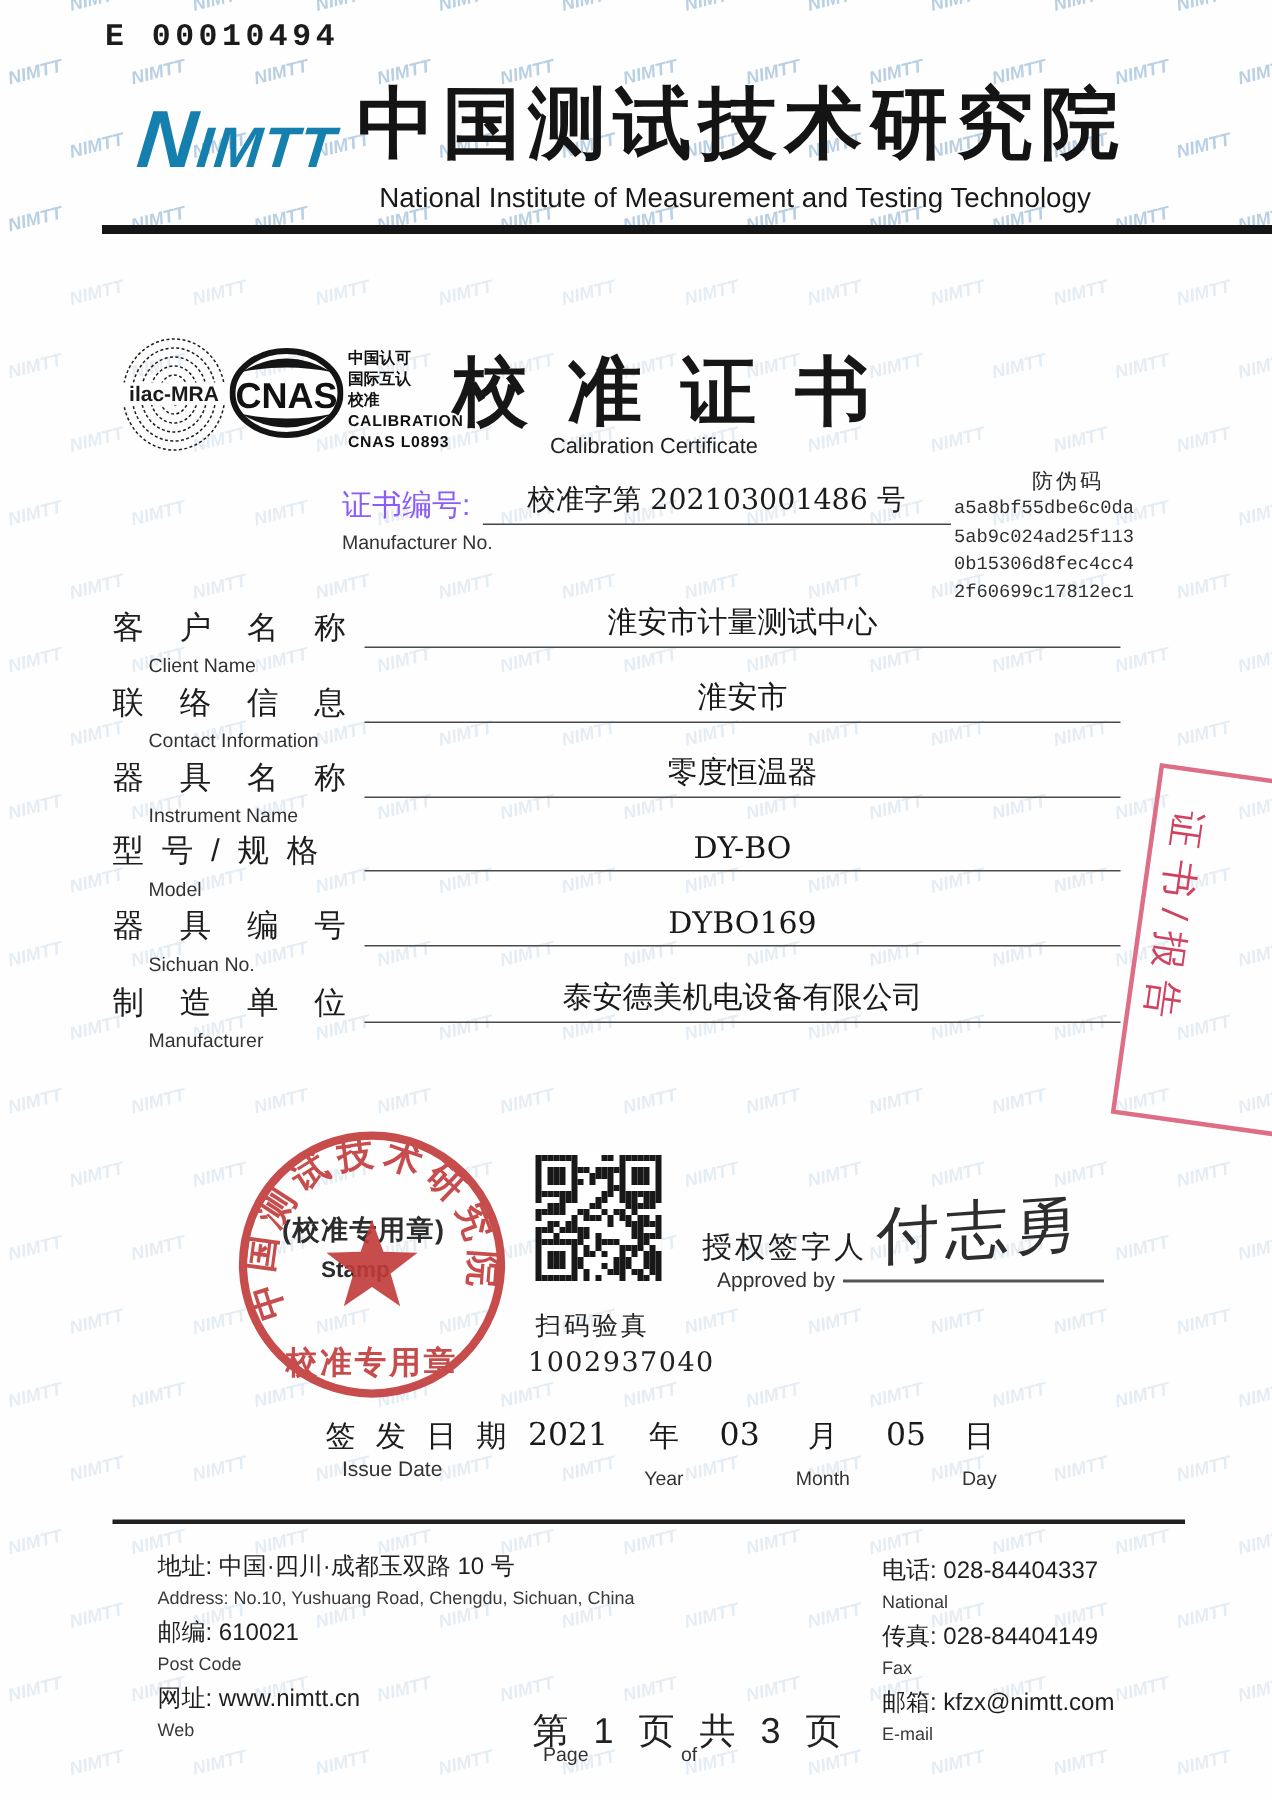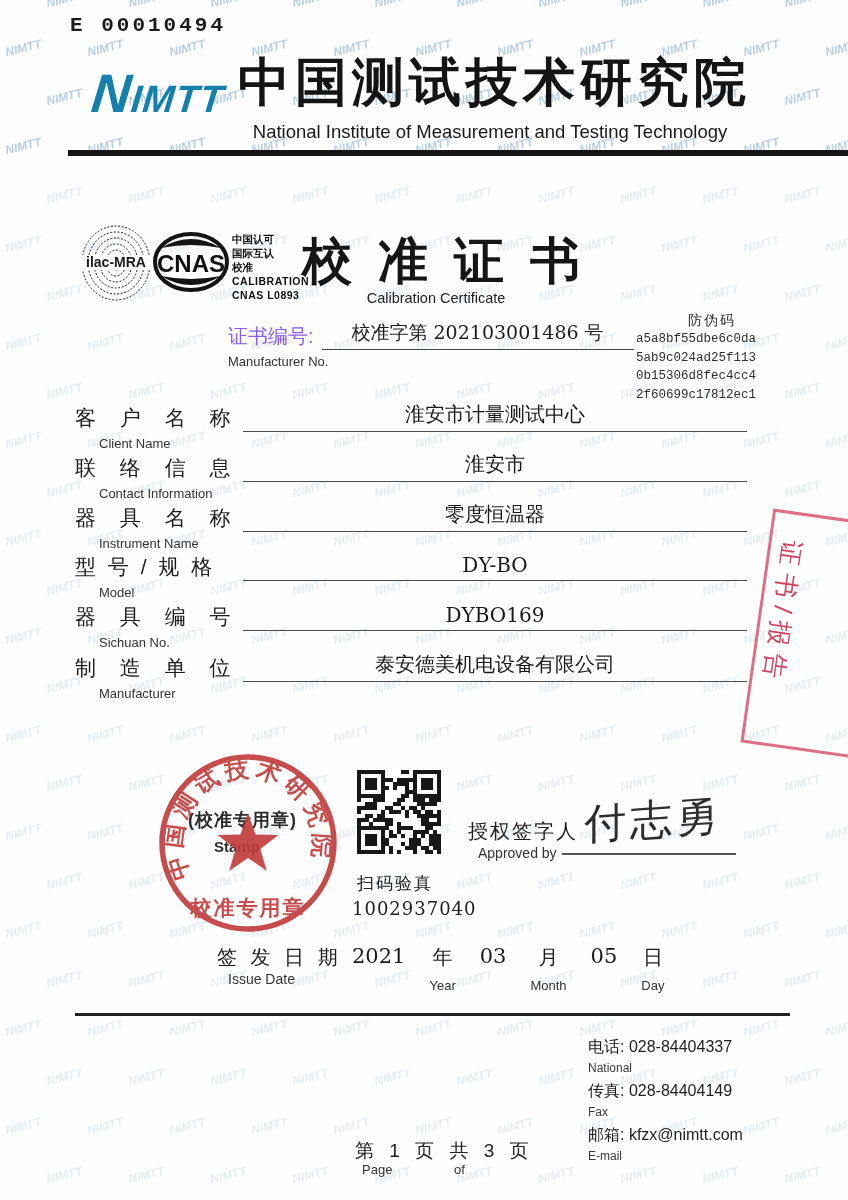--- a/index.html
+++ b/index.html
@@ -105,21 +105,21 @@
   .date-part { text-align:center; margin-right:24px; }
   .date-part .v { font-family:"DejaVu Serif","Liberation Serif",serif; font-size:21px; color:#1a1a1a; }
   .date-part .u { font-size:20px; color:#1a1a1a; }
   .date-part .s { font-size:13px; color:#333; margin-top:7px; }
 
   
   .footer-left { position:absolute; left:105px; top:1028px; }
   .footer-right { position:absolute; left:588px; top:1031px; }
   .f-cn { font-size:16px; color:#1f1f1f; margin-top:6px; white-space:nowrap; }
   .f-en { font-size:12px; color:#3a3a3a; margin-top:3px; white-space:nowrap; }
-  .pagination-cn { position:absolute; left:355px; top:1138px; font-size:19px; letter-spacing:5px; color:#222; }
+  .pagination-cn { position:absolute; left:355px; top:1138px; font-size:24px; letter-spacing:5px; color:#222; }
   .pagination-en { position:absolute; left:362px; top:1162px; font-size:13px; color:#333; }
   .pagination-en .of { margin-left:58px; }
 
   
   .edge-stamp {
     position:absolute; right:-88px; top:520px; width:180px; height:236px;
     border:3.5px solid #dd6e85; transform:rotate(8deg); z-index:3; background:rgba(255,255,255,0);
   }
   .edge-stamp-text {
     position:absolute; left:4px; top:26px; height:210px;
@@ -797,20 +797,28 @@
       <div class="v">05</div>
     </div>
     <div class="date-part">
       <div class="u">日</div>
       <div class="s">Day</div>
     </div>
   </div>
 
   <div class="rule-bottom"></div>
 
+  <div class="footer-left">
+    <div class="f-cn">地址: 中国·四川·成都玉双路 10 号</div>
+    <div class="f-en">Address: No.10, Yushuang Road, Chengdu, Sichuan, China</div>
+    <div class="f-cn">邮编: 610021</div>
+    <div class="f-en">Post Code</div>
+    <div class="f-cn">网址: www.nimtt.cn</div>
+    <div class="f-en">Web</div>
+  </div>
   <div class="footer-right">
     <div class="f-cn">电话: 028-84404337</div>
     <div class="f-en">National</div>
     <div class="f-cn">传真: 028-84404149</div>
     <div class="f-en">Fax</div>
     <div class="f-cn">邮箱: kfzx@nimtt.com</div>
     <div class="f-en">E-mail</div>
   </div>
 
   <div class="pagination-cn">第 1 页 共 3 页</div>

